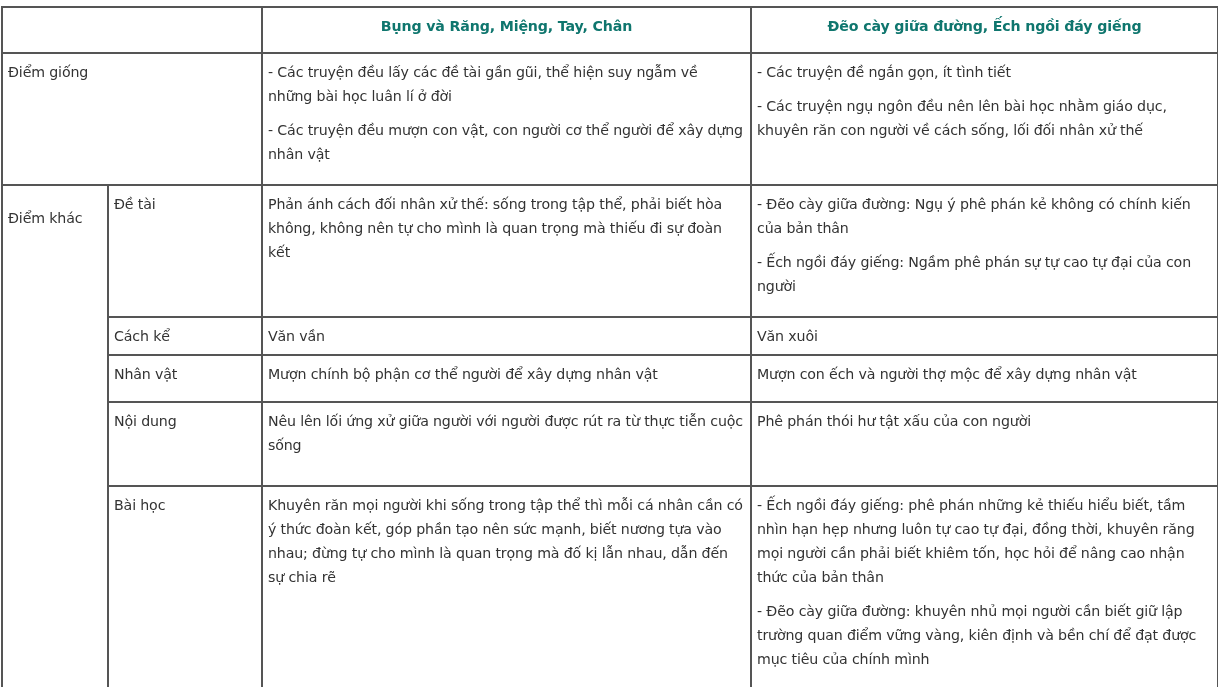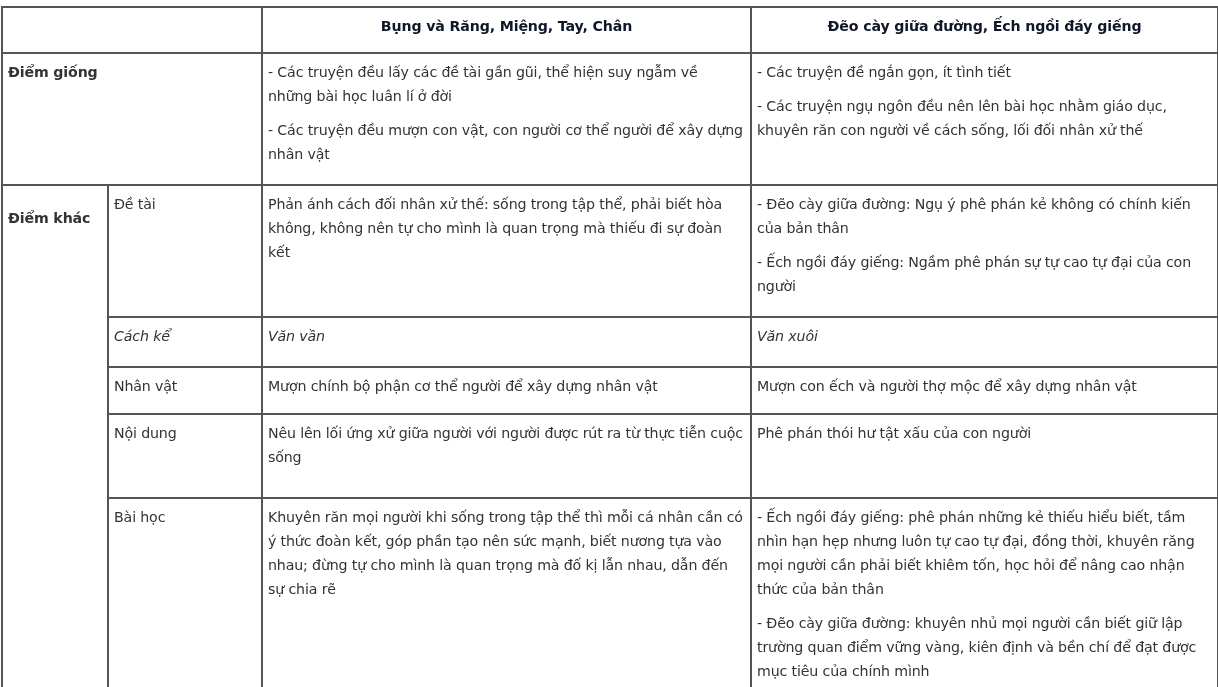--- a/index.html
+++ b/index.html
@@ -9,32 +9,32 @@
     width: 1216px; border-collapse: collapse; table-layout: fixed;
     font-size: 14.2px; line-height: 24px;
   }
   td, th {
     border: 2px solid #555555;
     vertical-align: top;
     padding: 6px 5px 6px 5px;
     text-align: left;
     letter-spacing: -0.15px;
   }
-  th { font-weight: bold; text-align: center; padding-top: 6px; color: #0f172a; margin-left: 36px; }
-  .rowhead { font-weight: bold; }
+  th { font-weight: bold; text-align: center; padding-top: 6px; color: #0f766e; margin-left: 36px; }
+  .rowhead { font-weight: normal; }
   p { margin: 0 0 10px 0; }
   p:last-child { margin-bottom: 0; }
   col.c0 { width: 106px; }
   col.c1 { width: 154px; }
   col.c2 { width: 489px; }
   col.c3 { width: 467px; }
   tr.h-head { height: 46px; }
   tr.h-same { height: 132px; }
   tr.h-topic { height: 132px; }
-  tr.h-narr { height: 50px; font-style: italic; }
+  tr.h-narr { height: 38px; }
   tr.h-char { height: 47px; padding-left: 18px; }
   tr.h-cont { height: 84px; }
   tr.h-less { height: 252px; }
   .diem-khac { padding-top: 20px; }
 </style>
 </head>
 <body>
 
 <table>
   <colgroup>

